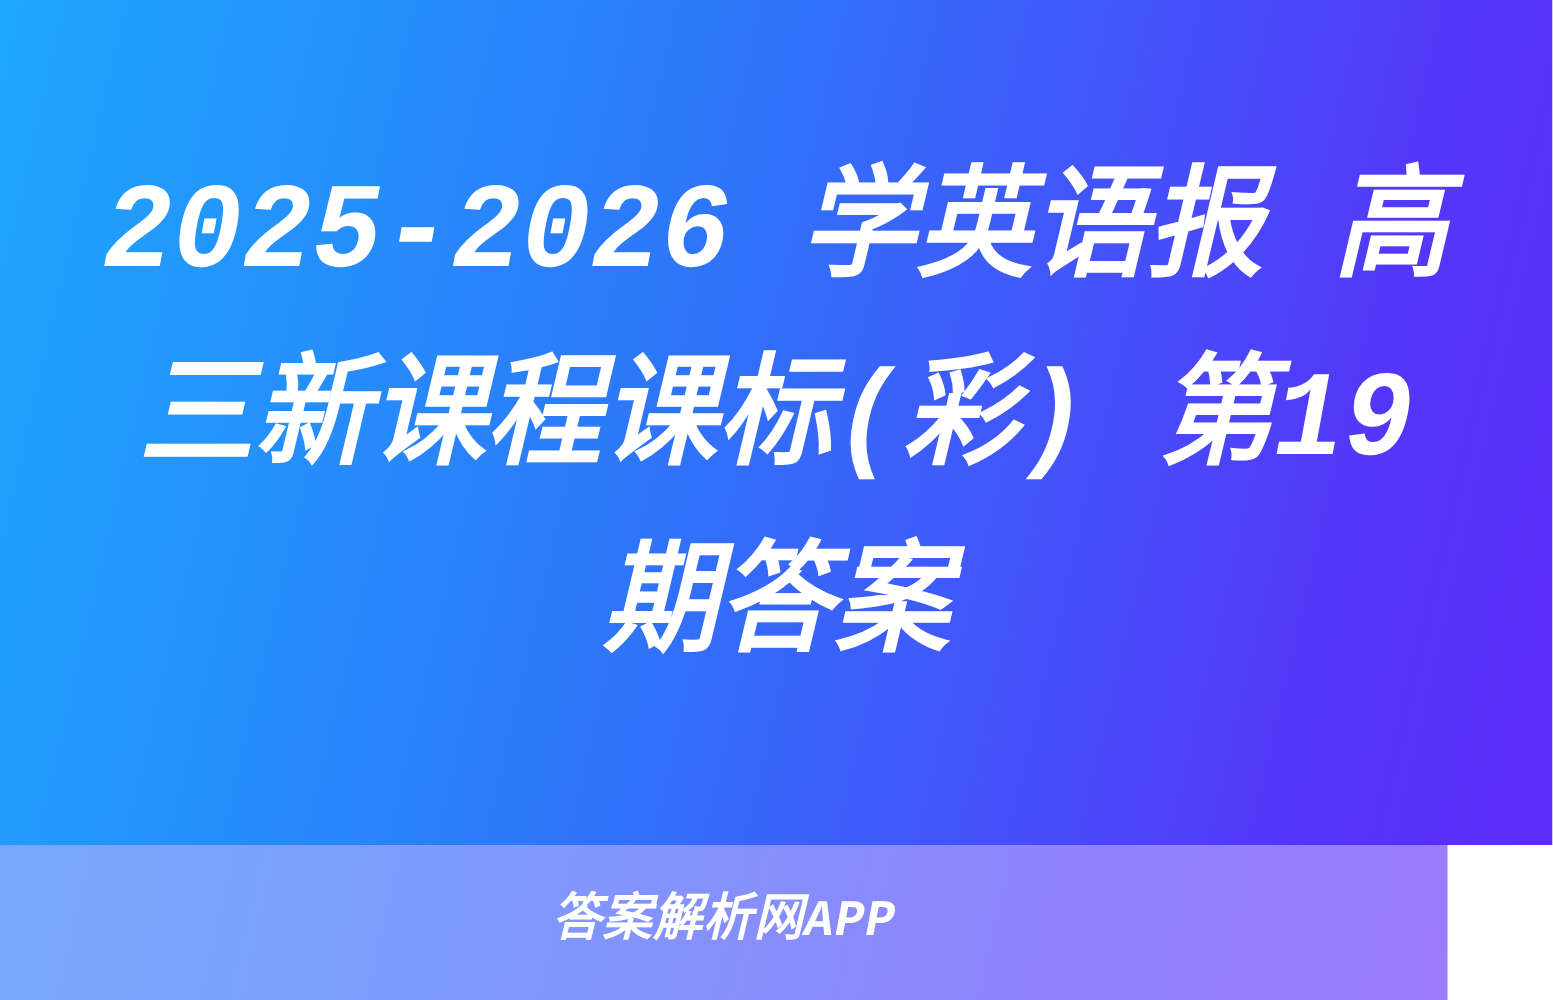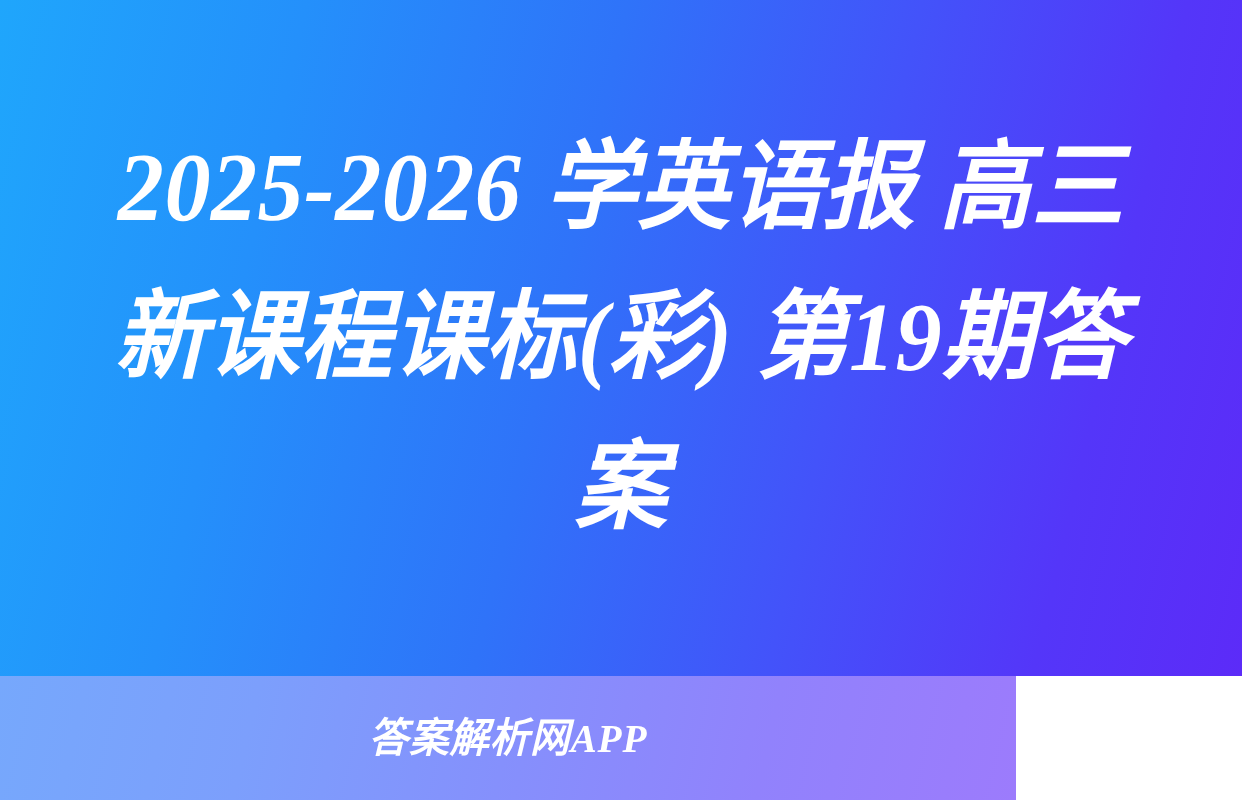--- a/index.html
+++ b/index.html
@@ -7,21 +7,21 @@
     margin: 0;
     padding: 0;
     background: #ffffff;
   }
 
   .poster {
     position: relative;
     width: 1242px;
     height: 800px;
     overflow: hidden;
-    font-family: Liberation Serif, serif;
+    font-family: Liberation Mono, monospace;
     -webkit-font-smoothing: antialiased;
   }
 
   
   .hero {
     position: absolute;
     left: 0;
     top: 0;
     width: 1242px;
     height: 676px;
@@ -53,21 +53,21 @@
     transform-origin: center center;
     text-rendering: optimizeLegibility;
     word-break: break-all;
   }
 
   
   .app-bar {
     position: absolute;
     left: 0;
     top: 676px;
-    width: 1016px;
+    width: 1158px;
     height: 124px;
     background: linear-gradient(103deg,
                 #76A8FC 0%,
                 #7C9FFC 25%,
                 #8590FC 50%,
                 #9182FC 75%,
                 #9C7BFC 100%);
     display: flex;
     align-items: center;
     justify-content: center;

